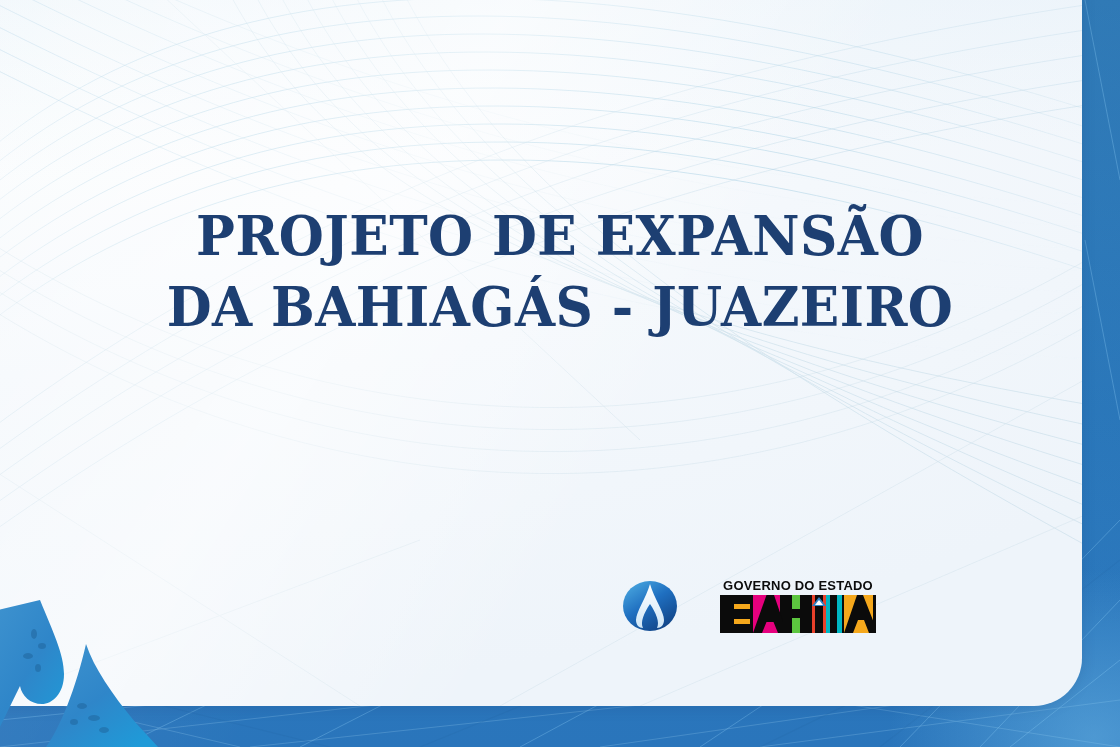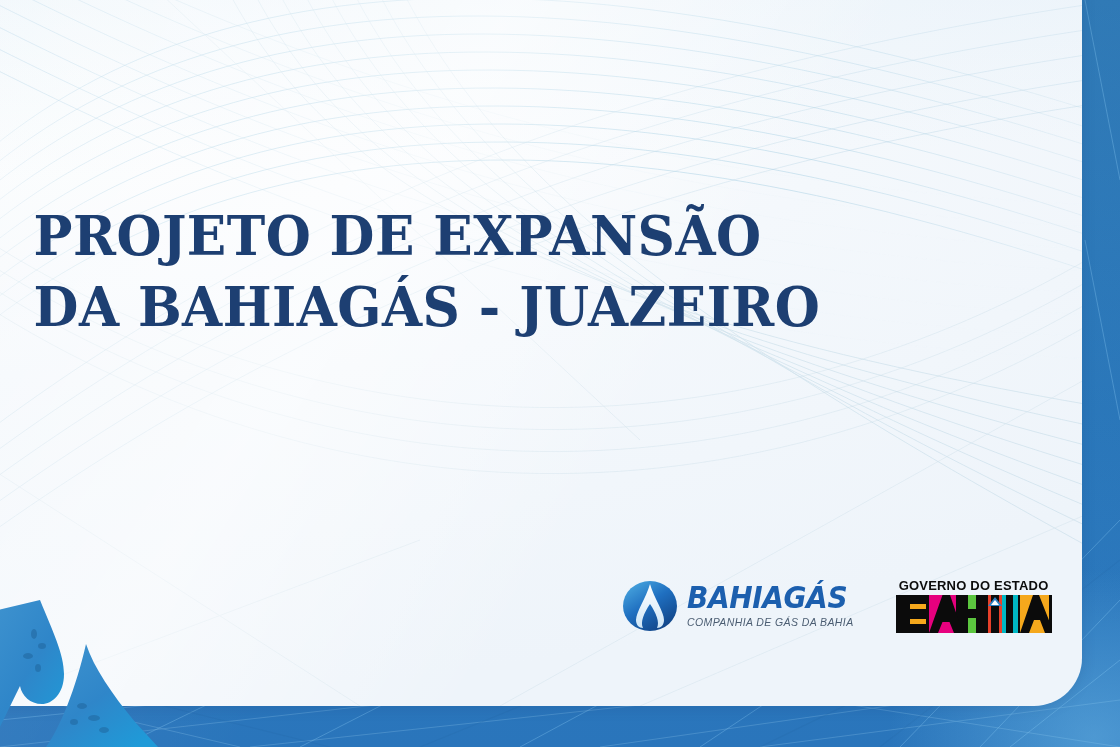--- a/index.html
+++ b/index.html
@@ -57,20 +57,21 @@
       linear-gradient(178deg, rgba(226,239,248,0.55) 0%, rgba(255,255,255,0) 30%);
     pointer-events: none;
   }
 
   
   .title-block {
     position: absolute;
     left: 0;
     right: 0;
     top: 208px;
+    text-align: center;
     line-height: 1.0;
   }
   .title-line {
     display: block;
     font-family: "DejaVu Serif", serif;
     font-weight: 700;
     font-size: 55px;
     letter-spacing: 0.5px;
     color: #1d3f72;
     transform: scaleX(0.94);
@@ -321,24 +322,20 @@
           <linearGradient id="innerGrad" x1="0" y1="0" x2="0" y2="1">
             <stop offset="0%" stop-color="#ffffff"></stop>
             <stop offset="100%" stop-color="#cfe6f7"></stop>
           </linearGradient>
         </defs>
         <ellipse cx="28" cy="26" rx="27" ry="25" fill="url(#discGrad)"></ellipse>
         <path d="M28 4 C 24 18, 14 32, 14 40 C 14 45, 17 48, 21 48
                  C 18 42, 22 33, 28 24 C 34 33, 38 42, 35 48
                  C 39 48, 42 45, 42 40 C 42 32, 32 18, 28 4 Z" fill="url(#innerGrad)"></path>
       </svg>
-      <div class="bahiagas-words">
-        <div class="bahiagas-wordmark">BAHIAGÁS</div>
-        <div class="bahiagas-tagline">COMPANHIA DE GÁS DA BAHIA</div>
-      </div>
     </div>
 
     <div class="gov-logo">
       <div class="gov-top">GOVERNO DO ESTADO</div>
       <svg class="gov-bahia" viewBox="0 0 156 38">
         <rect x="0" y="0" width="156" height="38" fill="#0b0b0b"></rect>
 
         <rect x="3" y="0" width="27" height="38" fill="#f5a81c"></rect>
         <rect x="33" y="0" width="27" height="38" fill="#e6007e"></rect>
         <rect x="63" y="0" width="26" height="38" fill="#5cc63f"></rect>

